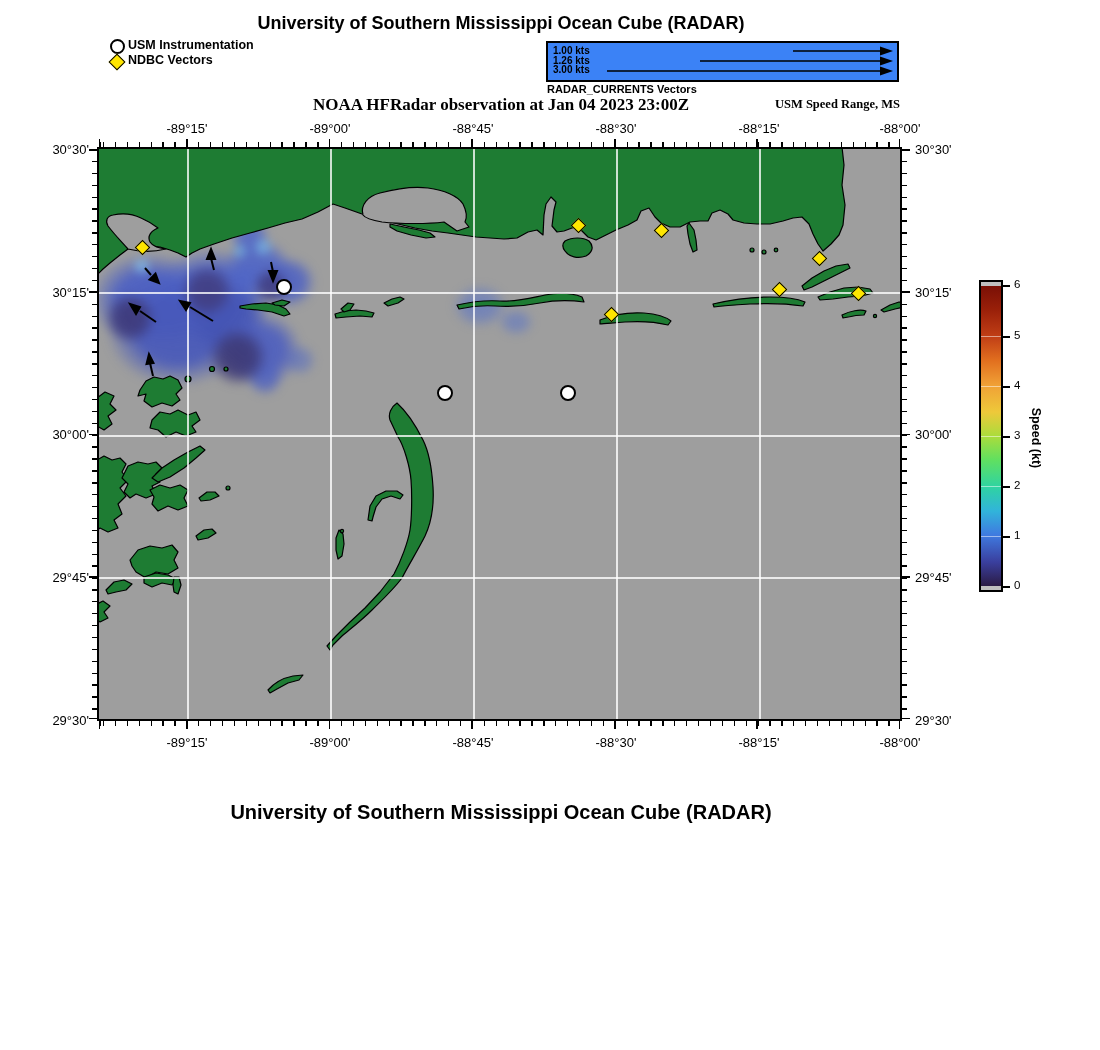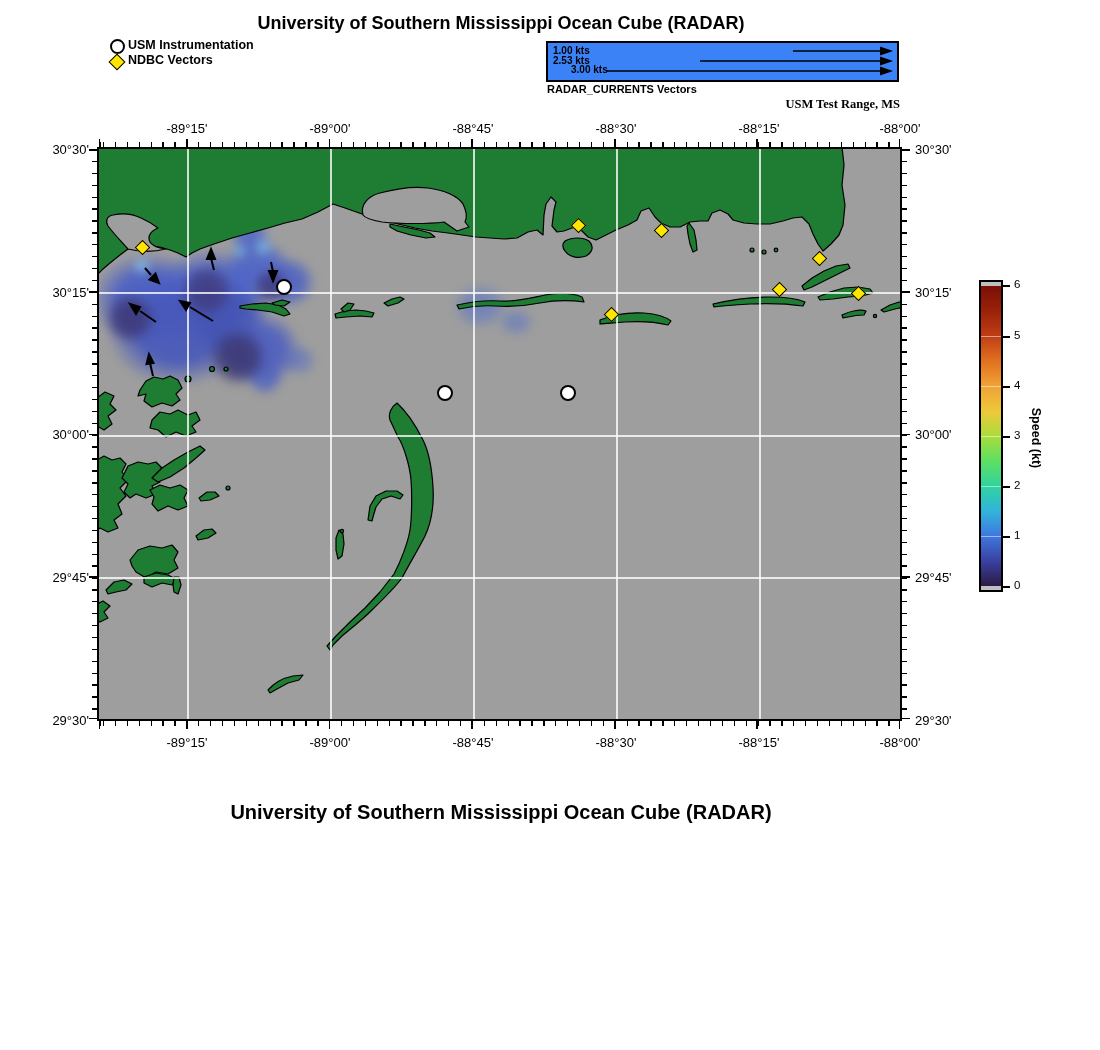--- a/index.html
+++ b/index.html
@@ -42,34 +42,35 @@
 
   <div class="abs ttl" style="left:97px;top:13px;width:808px;">University of Southern Mississippi Ocean Cube (RADAR)</div>
 
   <div class="abs lcirc" style="left:110px;top:39px;"></div>
   <div class="abs leglbl" style="left:128px;top:38px;">USM Instrumentation</div>
   <div class="abs ldiam" style="left:111px;top:56px;"></div>
   <div class="abs leglbl" style="left:128px;top:53px;">NDBC Vectors</div>
 
   <div class="abs" id="vecbox">
     <span class="veclbl" style="top:3px;">1.00 kts</span>
-    <span class="veclbl" style="top:12.5px;">2.53 kts</span>
-    <span class="veclbl" style="top:22px;margin-left:18px;">3.00 kts</span>
+    <span class="veclbl" style="top:12.5px;">1.26 kts</span>
+    <span class="veclbl" style="top:22px;">3.00 kts</span>
     <svg width="349" height="37" style="position:absolute;left:0;top:0;">
       <line x1="245" y1="8" x2="334" y2="8" stroke="#000" stroke-width="1.4"></line>
       <polygon points="345,8 332,3.5 332,12.5" fill="#000"></polygon>
       <line x1="152" y1="18" x2="334" y2="18" stroke="#000" stroke-width="1.4"></line>
       <polygon points="345,18 332,13.5 332,22.5" fill="#000"></polygon>
       <line x1="59" y1="28" x2="334" y2="28" stroke="#000" stroke-width="1.4"></line>
       <polygon points="345,28 332,23.5 332,32.5" fill="#000"></polygon>
     </svg>
   </div>
   <div class="abs" id="veccap">RADAR_CURRENTS Vectors</div>
 
-  <div class="abs serif" style="left:704px;top:97px;width:196px;text-align:right;font-weight:bold;font-size:12.5px;">USM Test Range, MS</div>
+  <div class="abs serif" style="left:97px;top:95px;width:808px;text-align:center;font-weight:bold;font-size:17px;">NOAA HFRadar observation at Jan 04 2023 23:00Z</div>
+  <div class="abs serif" style="left:704px;top:97px;width:196px;text-align:right;font-weight:bold;font-size:12.5px;">USM Speed Range, MS</div>
 
   <div class="abs ticklbl lonlbl" style="left:157px;top:121px;">-89°15'</div>
   <div class="abs ticklbl lonlbl" style="left:300px;top:121px;">-89°00'</div>
   <div class="abs ticklbl lonlbl" style="left:443px;top:121px;">-88°45'</div>
   <div class="abs ticklbl lonlbl" style="left:586px;top:121px;">-88°30'</div>
   <div class="abs ticklbl lonlbl" style="left:729px;top:121px;">-88°15'</div>
   <div class="abs ticklbl lonlbl" style="left:870px;top:121px;">-88°00'</div>
 
   <div class="abs ticklbl lonlbl" style="left:157px;top:735px;">-89°15'</div>
   <div class="abs ticklbl lonlbl" style="left:300px;top:735px;">-89°00'</div>

